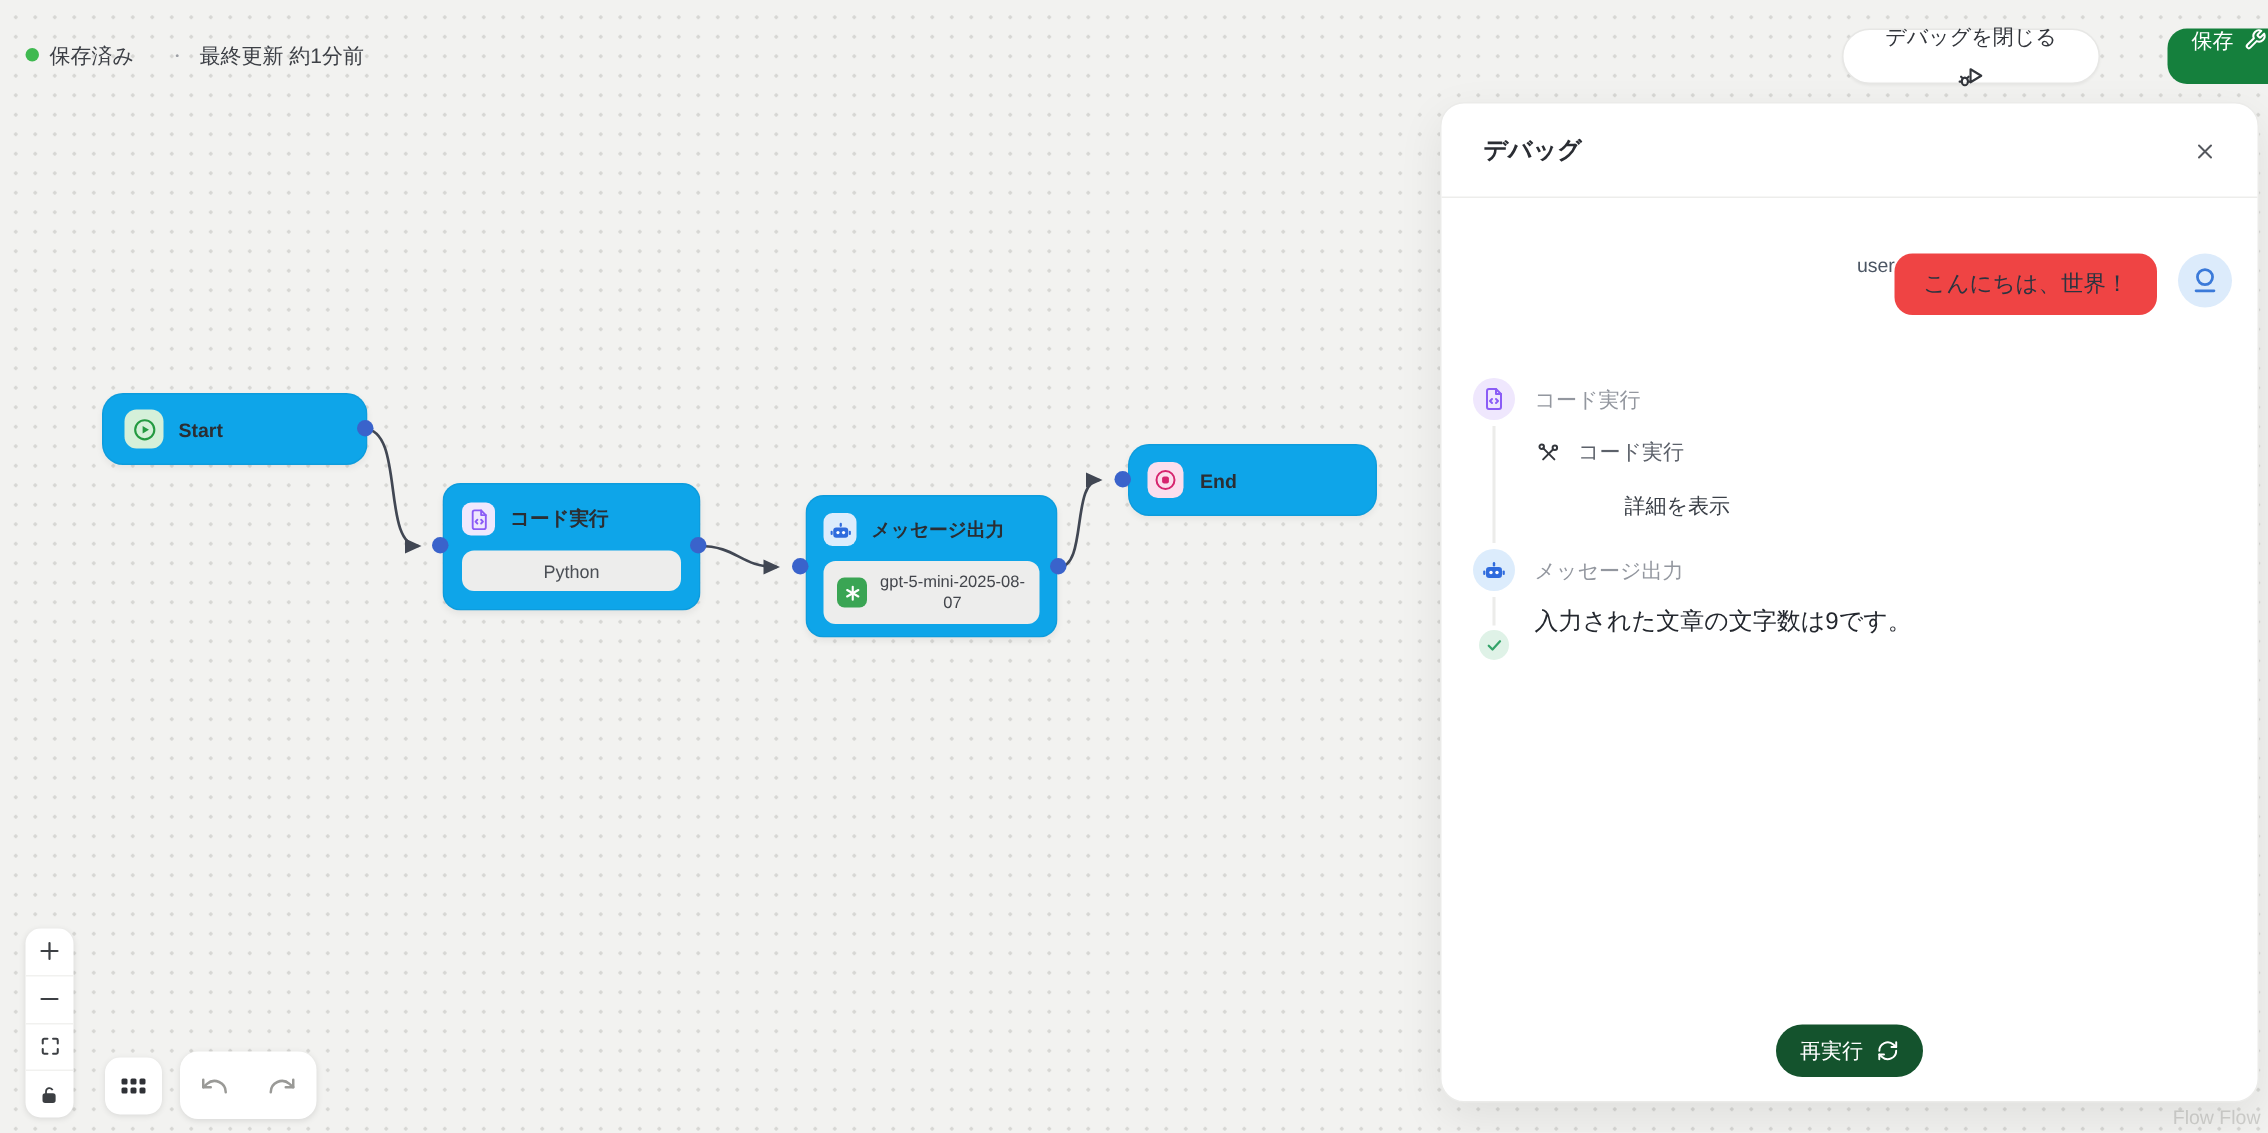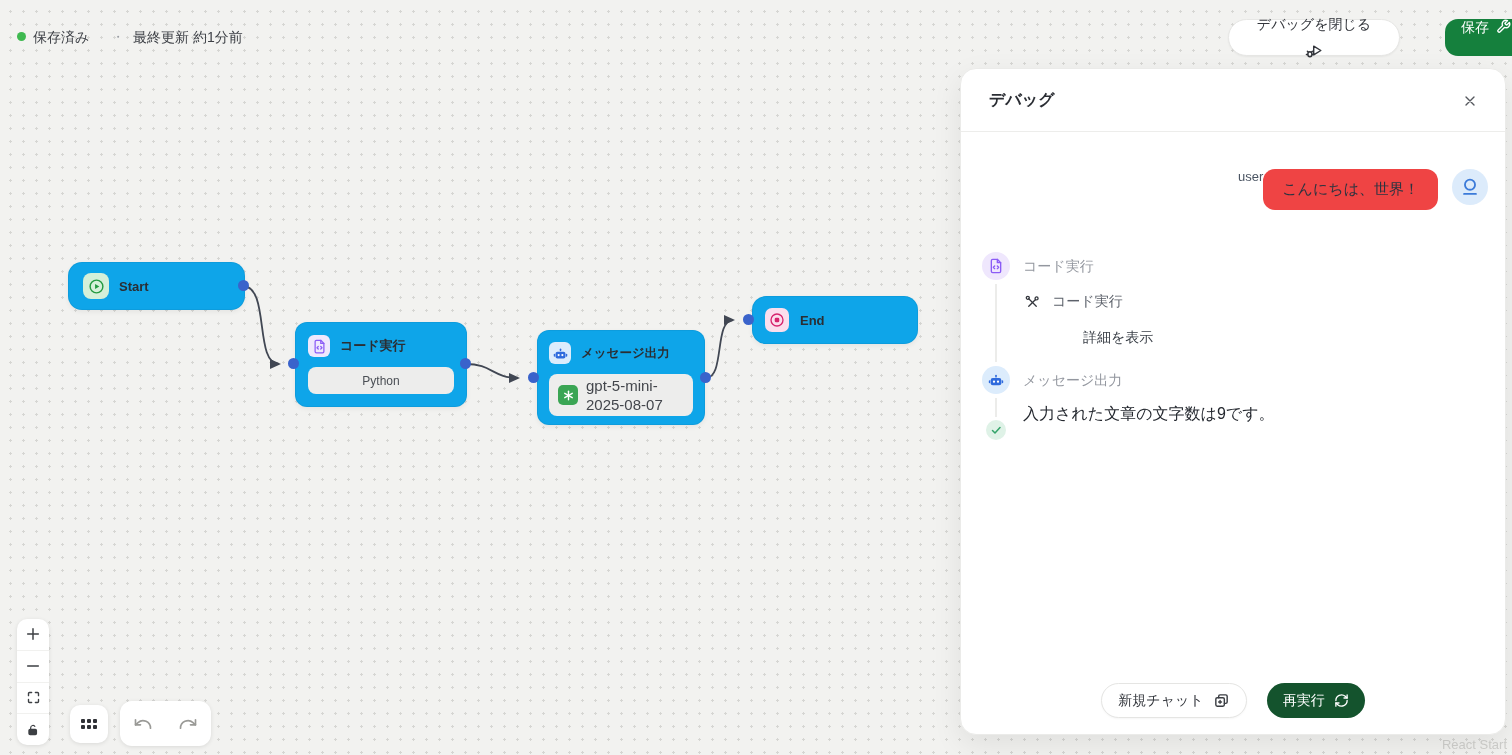--- a/index.html
+++ b/index.html
@@ -38,21 +38,21 @@
   .nicon-start { width:26px; height:26px; background:#d5f0d9; }
   .nicon-code  { width:22px; height:22px; background:#efe8fd; border-radius:6px; }
   .nicon-msg   { width:22px; height:22px; background:#dcecfc; border-radius:6px; }
   .nicon-end   { width:24px; height:24px; background:#fbdeed; border-radius:7px; }
   .node-pill { margin-top:10px; background:#ededec; border-radius:8px; display:flex;
     align-items:center; justify-content:center; }
   .pill-python { height:27px; font-size:12px; color:#4b4f55; }
   .pill-model { height:42px; gap:8px; padding:0 9px; justify-content:flex-start; }
   .openai-chip { width:20px; height:20px; border-radius:5px; background:#3aa554;
     display:flex; align-items:center; justify-content:center; flex:0 0 auto; }
-  .model-text { font-size:15px; color:#43464c; line-height:1.3; text-align:left; flex:1; }
+  .model-text { font-size:11px; color:#43464c; line-height:1.3; text-align:center; flex:1; }
 
   .handle { position:absolute; width:11px; height:11px; border-radius:50%;
     background:#3a63cb; cursor:crosshair; }
   #edges { position:absolute; left:0; top:0; pointer-events:none; }
 
   
   .zoom-panel { position:absolute; left:17px; top:619px; width:32px; height:126px;
     background:#fff; border-radius:10px; box-shadow:0 1px 4px rgba(0,0,0,0.10); display:flex;
     flex-direction:column; }
   .zoom-btn { flex:1; display:flex; align-items:center; justify-content:center; cursor:pointer; }
@@ -273,21 +273,21 @@
     </svg>
   </div>
   <div class="hist-btn">
     <svg width="20" height="20" viewBox="0 0 24 24" fill="none" stroke="#9a9a97" stroke-width="2" stroke-linecap="round" stroke-linejoin="round">
       <path d="M21 7v6h-6"></path>
         <path d="M3 17a9 9 0 0 1 15-6.7L21 13"></path>
     </svg>
   </div>
 </div>
 
-<span class="watermark">React Start</span>
+<span class="watermark">Flow Flow</span>
 
 <div class="debug-panel">
   <div class="dp-header">
     <span class="dp-title">デバッグ</span>
     <span class="dp-close">
       <svg width="16" height="16" viewBox="0 0 24 24" stroke="#55585e" stroke-width="2" stroke-linecap="round">
           <path d="M6 6l12 12M18 6L6 18"></path>
         </svg>
     </span>
   </div>
@@ -342,30 +342,20 @@
   <span class="step-label sl-msg">メッセージ出力</span>
   <span class="output-text">入力された文章の文字数は9です。</span>
   <div class="vline vl-2"></div>
   <div class="check-badge">
     <svg width="12" height="12" viewBox="0 0 24 24" fill="none" stroke="#34a46a" stroke-width="3" stroke-linecap="round" stroke-linejoin="round">
         <path d="M5 13l5 5L20 7"></path>
       </svg>
   </div>
 
   <div class="dp-footer">
-    <button class="btn-new-chat">
-      <span>新規チャット</span>
-      <span style="display:flex;">
-        <svg width="17" height="17" viewBox="0 0 24 24" fill="none" stroke="#3a3d42" stroke-width="2" stroke-linecap="round" stroke-linejoin="round">
-          <path d="M8 8V6a2 2 0 0 1 2-2h8a2 2 0 0 1 2 2v8a2 2 0 0 1-2 2h-2"></path>
-          <rect x="4" y="8" width="12" height="12" rx="2"></rect>
-          <path d="M10 12v4M8 14h4"></path>
-        </svg>
-      </span>
-    </button>
     <button class="btn-rerun">
       <span>再実行</span>
       <span style="display:flex;">
         <svg width="15" height="15" viewBox="0 0 24 24" fill="none" stroke="#fff" stroke-width="2.1" stroke-linecap="round" stroke-linejoin="round">
           <path d="M3 12a9 9 0 0 1 15-6.7L21 8"></path>
             <path d="M21 3v5h-5"></path>
           <path d="M21 12a9 9 0 0 1-15 6.7L3 16"></path>
             <path d="M3 21v-5h5"></path>
         </svg>
       </span>

